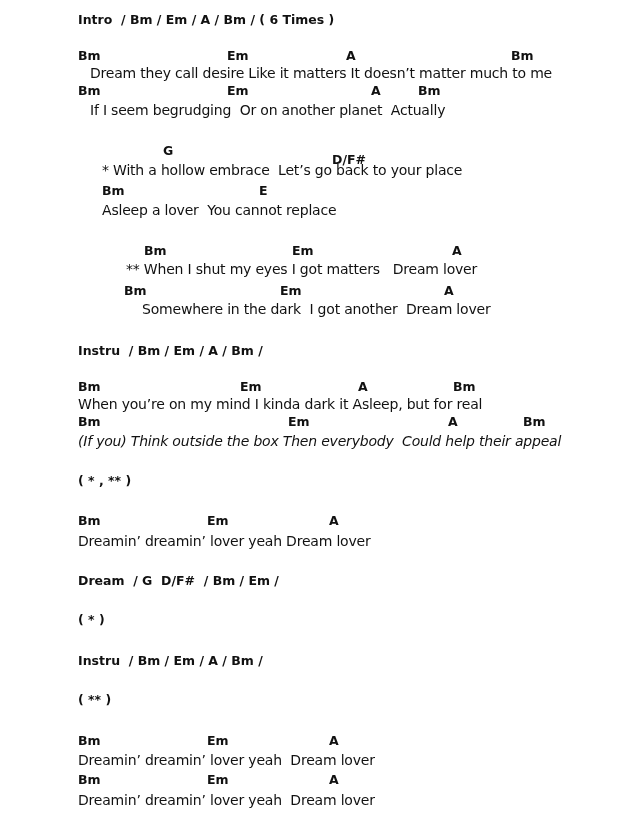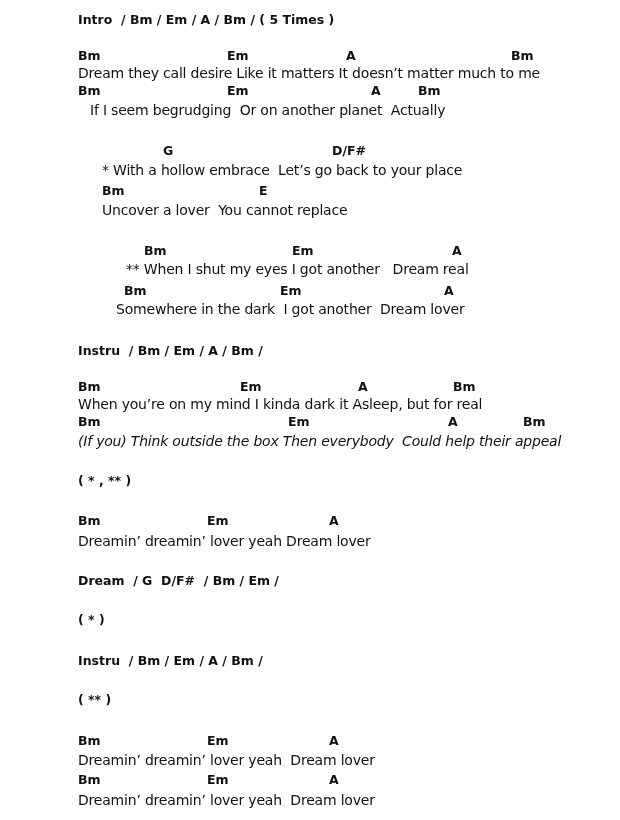--- a/index.html
+++ b/index.html
@@ -7,36 +7,36 @@
            font-family: "DejaVu Sans", sans-serif; color: #111111; }
     .ln { position: absolute; white-space: pre; line-height: 1; }
     .chord { font-size: 12.5px; font-weight: bold; letter-spacing: 0px; }
     .lyric { font-size: 14px; font-weight: normal; letter-spacing: -0.2px; }
     .head { font-size: 12.5px; font-weight: bold; }
     .cw { position: absolute; top: 0; }
   </style>
 </head>
 <body>
 
-<div class="ln head" style="left:78px; top:14px;">Intro  / Bm / Em / A / Bm / ( 5 Times )</div>
+<div class="ln head" style="left:78px; top:14px;">Intro  / Bm / Em / A / Bm / ( 6 Times )</div>
 
 <div class="ln chord chord-row" style="left:0; top:50px; width:620px; height:14px;"><span class="cw" style="left: 78px;">Bm</span><span class="cw" style="left: 227px;">Em</span><span class="cw" style="left: 346px;">A</span><span class="cw" style="left: 511px;">Bm</span></div>
-<div class="ln lyric" style="left:78px; top:66px;">Dream they call desire Like it matters It doesn’t matter much to me</div>
+<div class="ln lyric" style="left:90px; top:66px;">Dream they call desire Like it matters It doesn’t matter much to me</div>
 <div class="ln chord chord-row" style="left:0; top:85px; width:620px; height:14px;"><span class="cw" style="left: 78px;">Bm</span><span class="cw" style="left: 227px;">Em</span><span class="cw" style="left: 371px;">A</span><span class="cw" style="left: 418px;">Bm</span></div>
 <div class="ln lyric" style="left:90px; top:103px;">If I seem begrudging  Or on another planet  Actually</div>
 
-<div class="ln chord chord-row" style="left:0; top:145px; width:620px; height:14px;"><span class="cw" style="left: 163px;">G</span><span class="cw" style="left: 332px;">D/F#</span></div>
+<div class="ln chord chord-row" style="left:0; top:145px; width:620px; height:14px;"><span class="cw" style="left: 163px;">G</span><span class="cw" style="left: 332px; margin-top: 9px;">D/F#</span></div>
 <div class="ln lyric" style="left:102px; top:163px;">* With a hollow embrace  Let’s go back to your place</div>
 <div class="ln chord chord-row" style="left:0; top:185px; width:620px; height:14px;"><span class="cw" style="left: 102px;">Bm</span><span class="cw" style="left: 259px;">E</span></div>
-<div class="ln lyric" style="left:102px; top:203px;">Uncover a lover  You cannot replace</div>
+<div class="ln lyric" style="left:102px; top:203px;">Asleep a lover  You cannot replace</div>
 
 <div class="ln chord chord-row" style="left:0; top:245px; width:620px; height:14px;"><span class="cw" style="left: 144px;">Bm</span><span class="cw" style="left: 292px;">Em</span><span class="cw" style="left: 452px;">A</span></div>
-<div class="ln lyric" style="left:126px; top:262px;">** When I shut my eyes I got another   Dream real</div>
+<div class="ln lyric" style="left:126px; top:262px;">** When I shut my eyes I got matters   Dream lover</div>
 <div class="ln chord chord-row" style="left:0; top:285px; width:620px; height:14px;"><span class="cw" style="left: 124px;">Bm</span><span class="cw" style="left: 280px;">Em</span><span class="cw" style="left: 444px;">A</span></div>
-<div class="ln lyric" style="left:116px; top:302px;">Somewhere in the dark  I got another  Dream lover</div>
+<div class="ln lyric" style="left:142px; top:302px;">Somewhere in the dark  I got another  Dream lover</div>
 
 <div class="ln head" style="left:78px; top:345px;">Instru  / Bm / Em / A / Bm /</div>
 
 <div class="ln chord chord-row" style="left:0; top:381px; width:620px; height:14px;"><span class="cw" style="left: 78px;">Bm</span><span class="cw" style="left: 240px;">Em</span><span class="cw" style="left: 358px;">A</span><span class="cw" style="left: 453px;">Bm</span></div>
 <div class="ln lyric" style="left:78px; top:397px;">When you’re on my mind I kinda dark it Asleep, but for real</div>
 <div class="ln chord chord-row" style="left:0; top:416px; width:620px; height:14px;"><span class="cw" style="left: 78px;">Bm</span><span class="cw" style="left: 288px;">Em</span><span class="cw" style="left: 448px;">A</span><span class="cw" style="left: 523px;">Bm</span></div>
 <div class="ln lyric" style="left:78px; top:434px;font-style:italic;">(If you) Think outside the box Then everybody  Could help their appeal</div>
 
 <div class="ln head" style="left:78px; top:475px;">( * , ** )</div>
 

